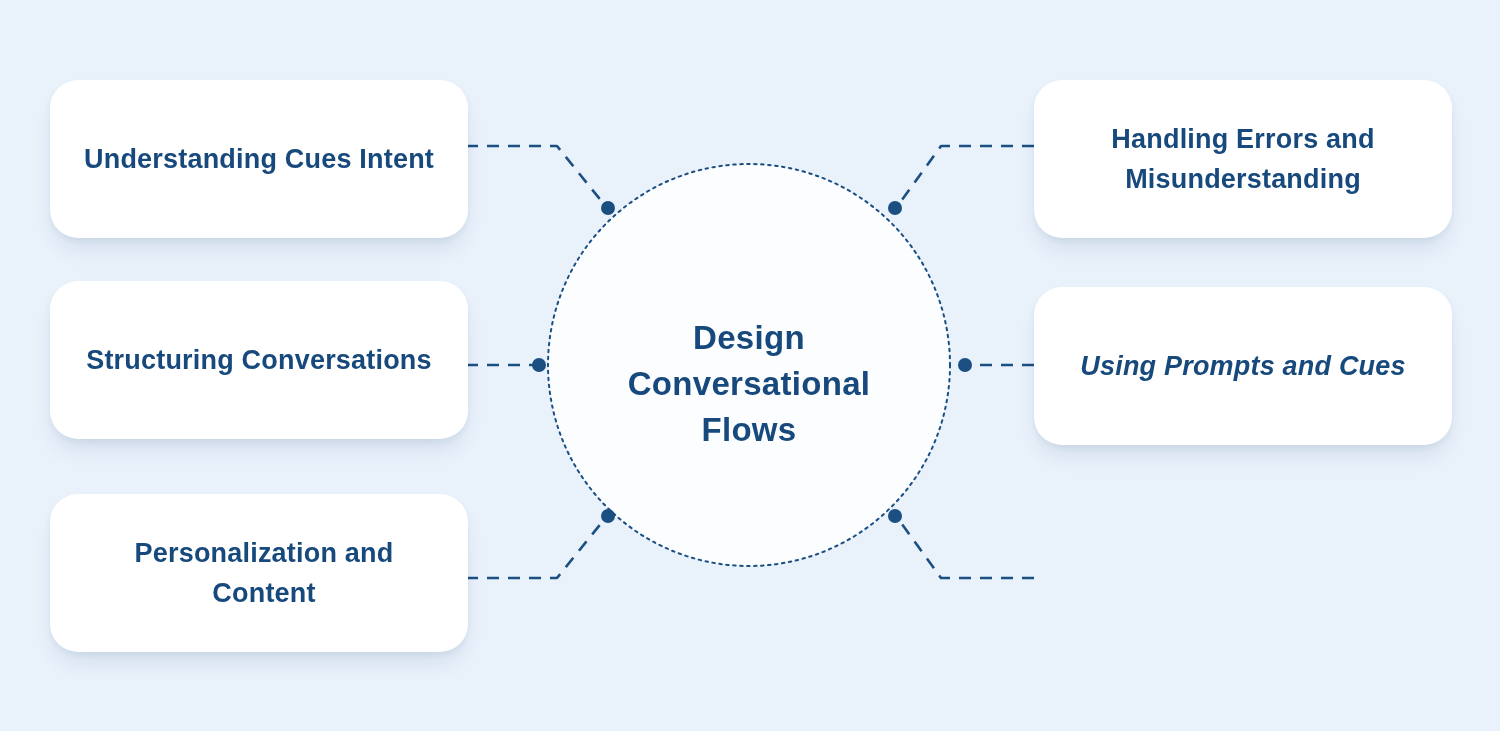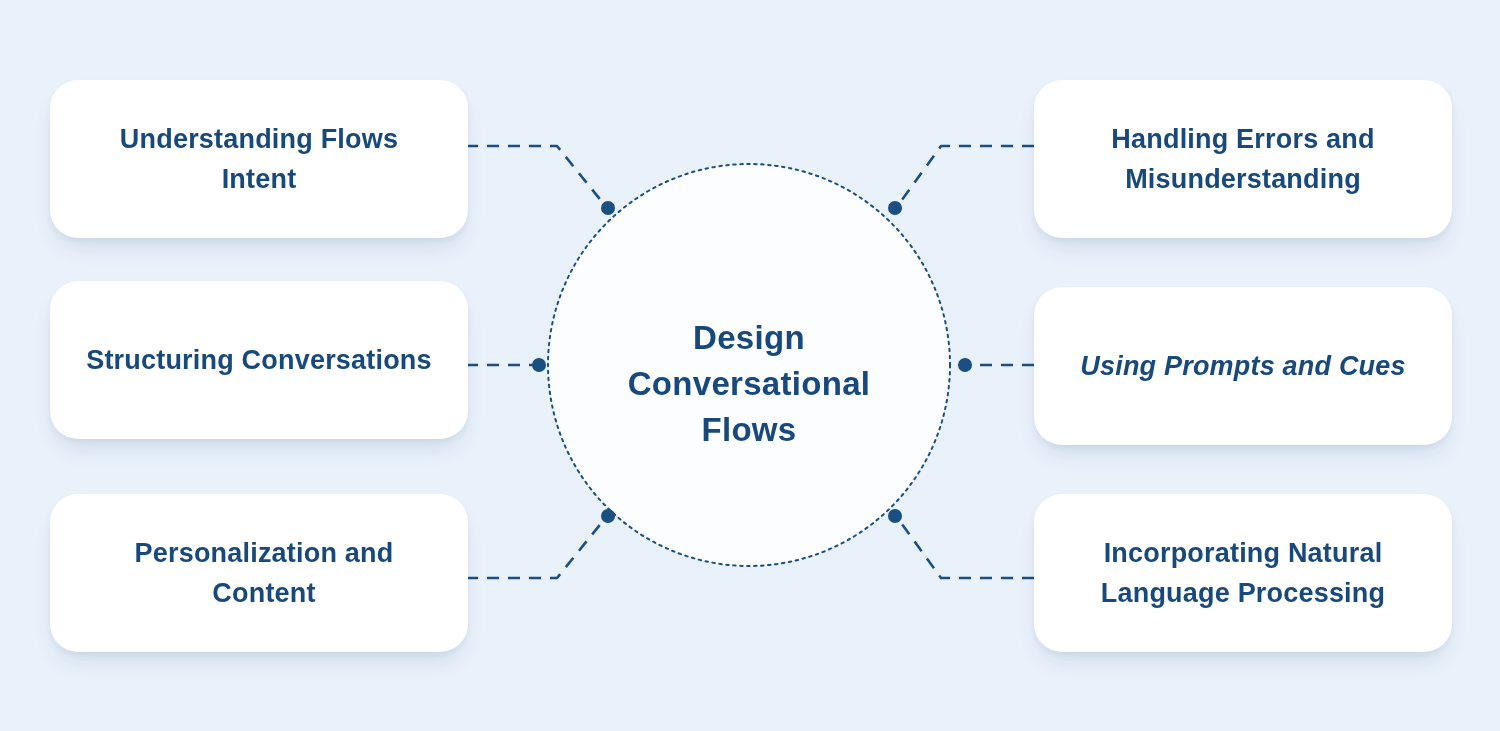--- a/index.html
+++ b/index.html
@@ -116,32 +116,29 @@
     <circle class="connector-dot" cx="895" cy="208" r="7"></circle>
     <circle class="connector-dot" cx="965" cy="365" r="7"></circle>
     <circle class="connector-dot" cx="895" cy="516" r="7"></circle>
   </svg>
 
   <div class="center-title">
     <div class="center-title-text">Design Conversational Flows</div>
   </div>
 
   <div class="node-card pos-left-top">
-    <span class="node-label">Understanding Flows Intent</span>
+    <span class="node-label">Understanding Cues Intent</span>
   </div>
   <div class="node-card pos-left-mid">
     <span class="node-label">Structuring Conversations</span>
   </div>
   <div class="node-card pos-left-bottom">
     <span class="node-label">Personalization and Content</span>
   </div>
 
   <div class="node-card pos-right-top">
     <span class="node-label">Handling Errors and Misunderstanding</span>
   </div>
   <div class="node-card pos-right-mid">
     <span class="node-label">Using Prompts and Cues</span>
   </div>
-  <div class="node-card pos-right-bottom">
-    <span class="node-label">Incorporating Natural Language Processing</span>
-  </div>
 
 </div>
 
 </body></html>

